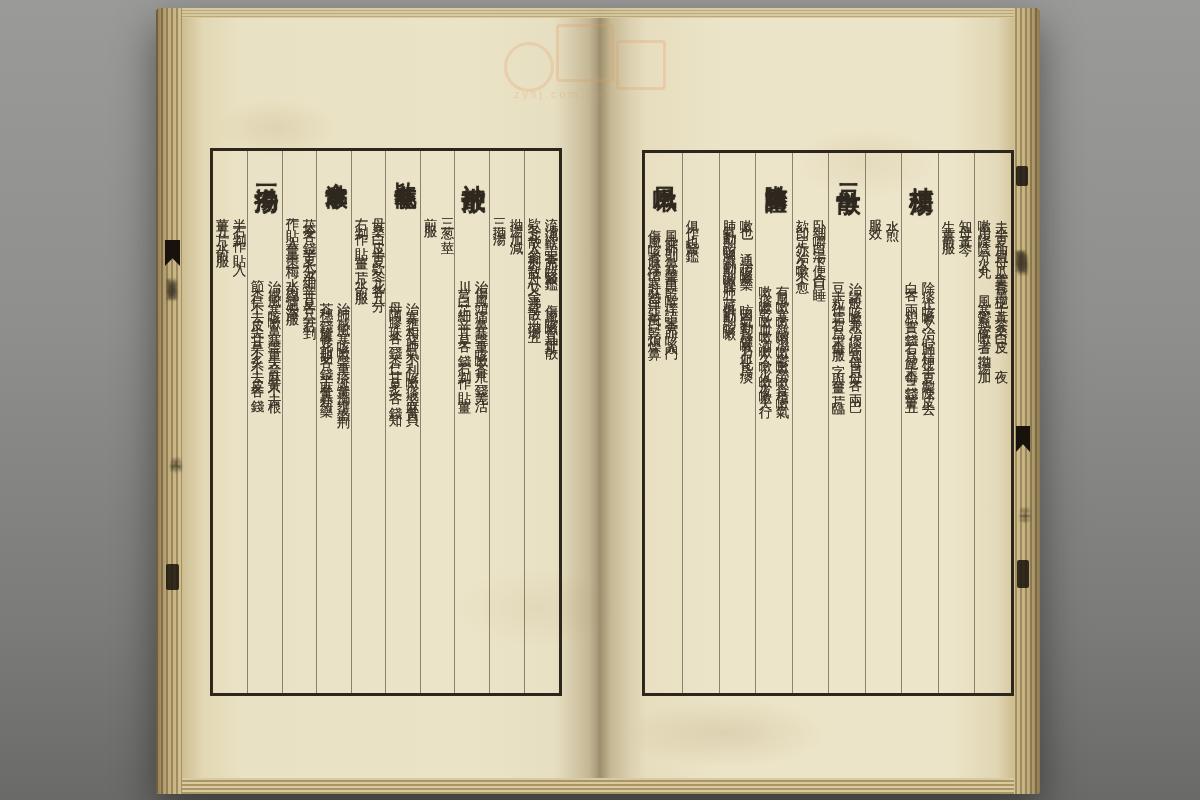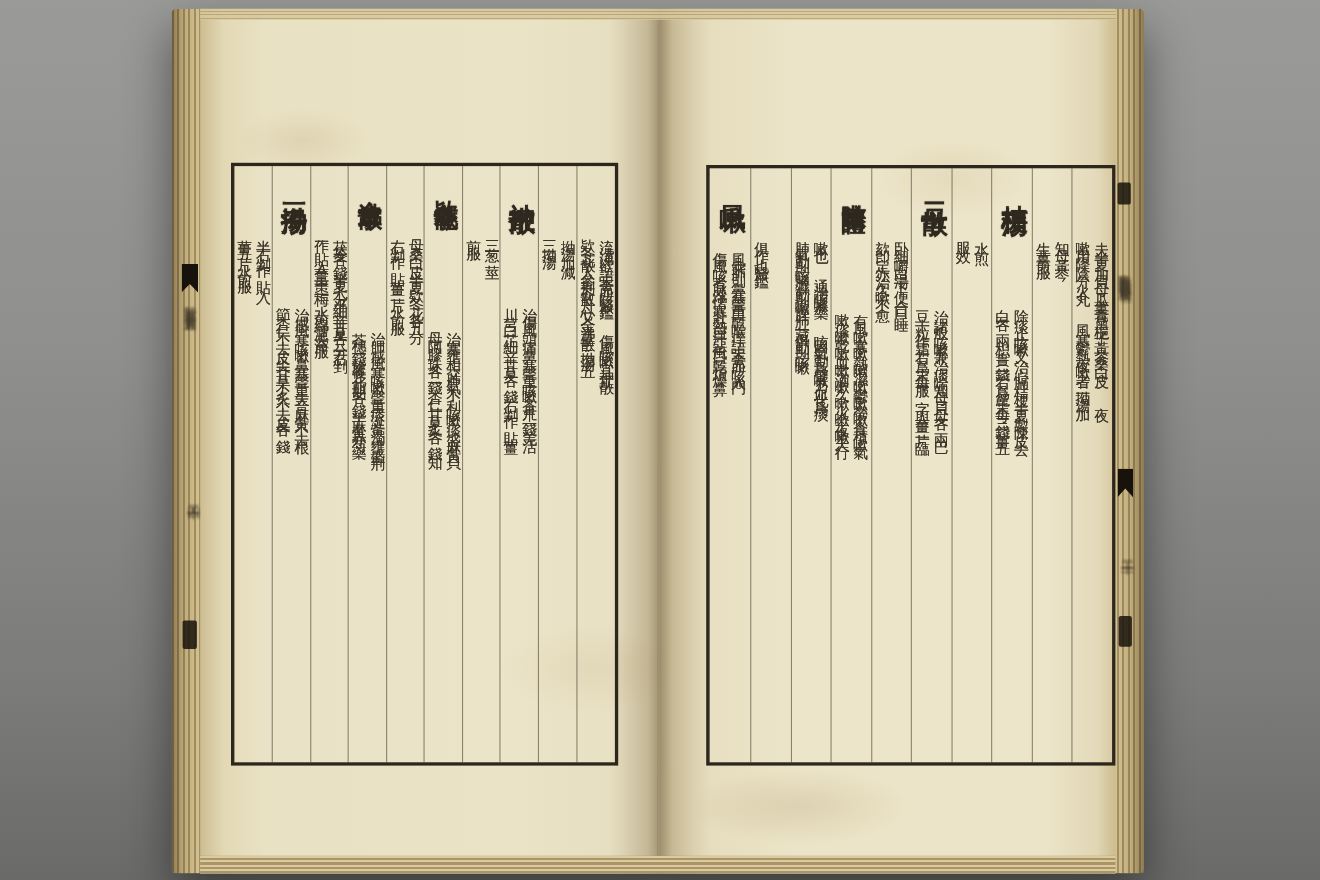--- a/index.html
+++ b/index.html
@@ -84,20 +84,26 @@
     <div class="fishtail" style="left:6px;top:418px;width:14px;height:26px;"></div>
     <div class="folio" style="left:6px;top:492px;">二十三</div>
     <div class="blob" style="left:7px;top:552px;width:12px;height:28px;"></div>
   </div>
 
   <div class="stain" style="left:60px;top:90px;width:120px;height:60px;background:radial-gradient(closest-side,rgba(160,130,70,.14),rgba(0,0,0,0));"></div>
   <div class="stain" style="left:300px;top:560px;width:160px;height:80px;background:radial-gradient(closest-side,rgba(150,120,60,.12),rgba(0,0,0,0));"></div>
   <div class="stain" style="left:640px;top:120px;width:140px;height:70px;background:radial-gradient(closest-side,rgba(150,120,60,.13),rgba(0,0,0,0));"></div>
   <div class="stain" style="left:470px;top:690px;width:200px;height:70px;background:radial-gradient(closest-side,rgba(140,110,55,.16),rgba(0,0,0,0));"></div>
 
+  <div class="seal" style="left:344px;top:6px;width:240px;height:90px;">
+    <div class="ring" style="left:4px;top:28px;width:44px;height:44px;"></div>
+    <div class="box" style="left:56px;top:10px;width:52px;height:52px;"></div>
+    <div class="box" style="left:116px;top:26px;width:44px;height:44px;"></div>
+    <div class="wm-text" style="left:14px;top:74px;">zysj.com.cn</div>
+  </div>
 </div>
 
 <div class="frame" style="left:642px;top:150px;width:366px;height:540px;">
 
   <div class="col" style="right:0px;width:36px;">
     <div class="note" style="top:56px;">
       <div class="sub">夫半夏加貝母瓜蔞青黛梔子黃芩桑白皮○夜</div>
       <div class="sub">嗽用降陰分火丸○風寒鬱熱夜嗽者三拗湯加</div>
     </div>
   </div>

